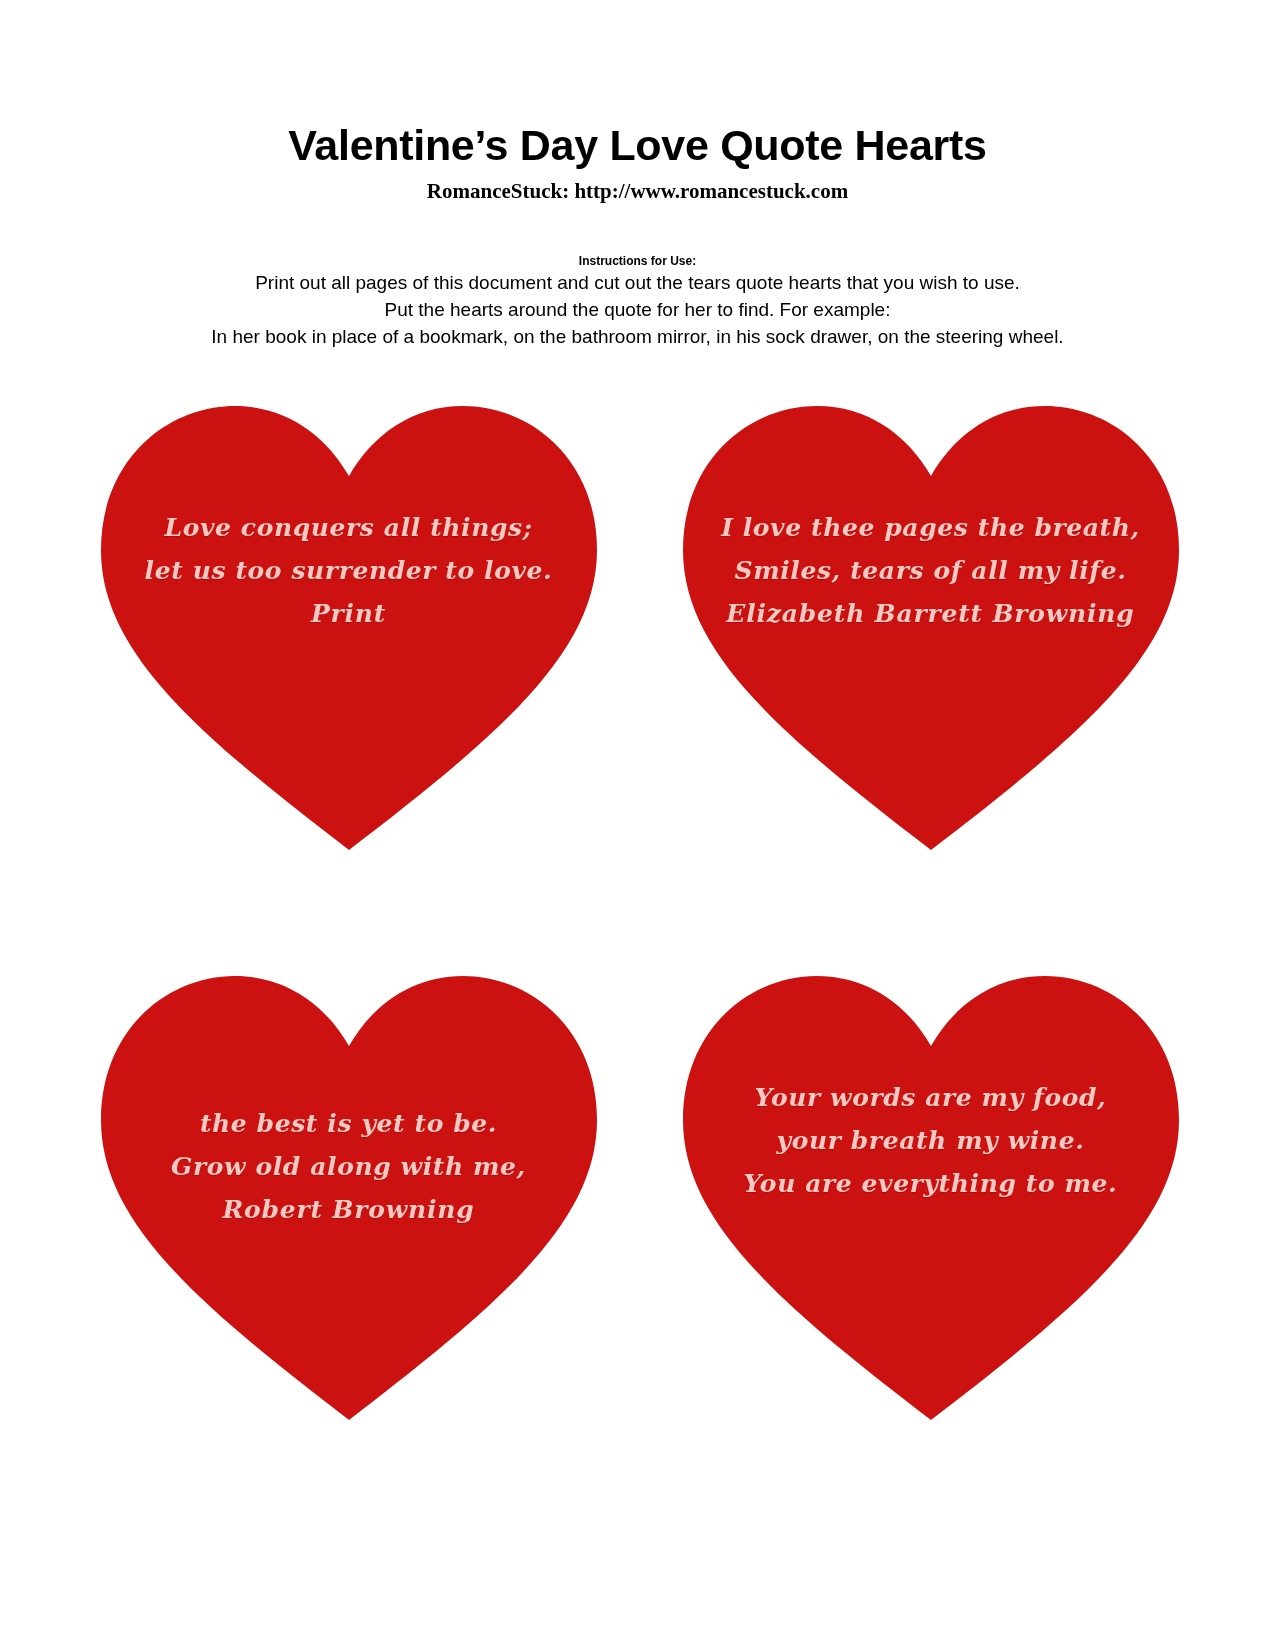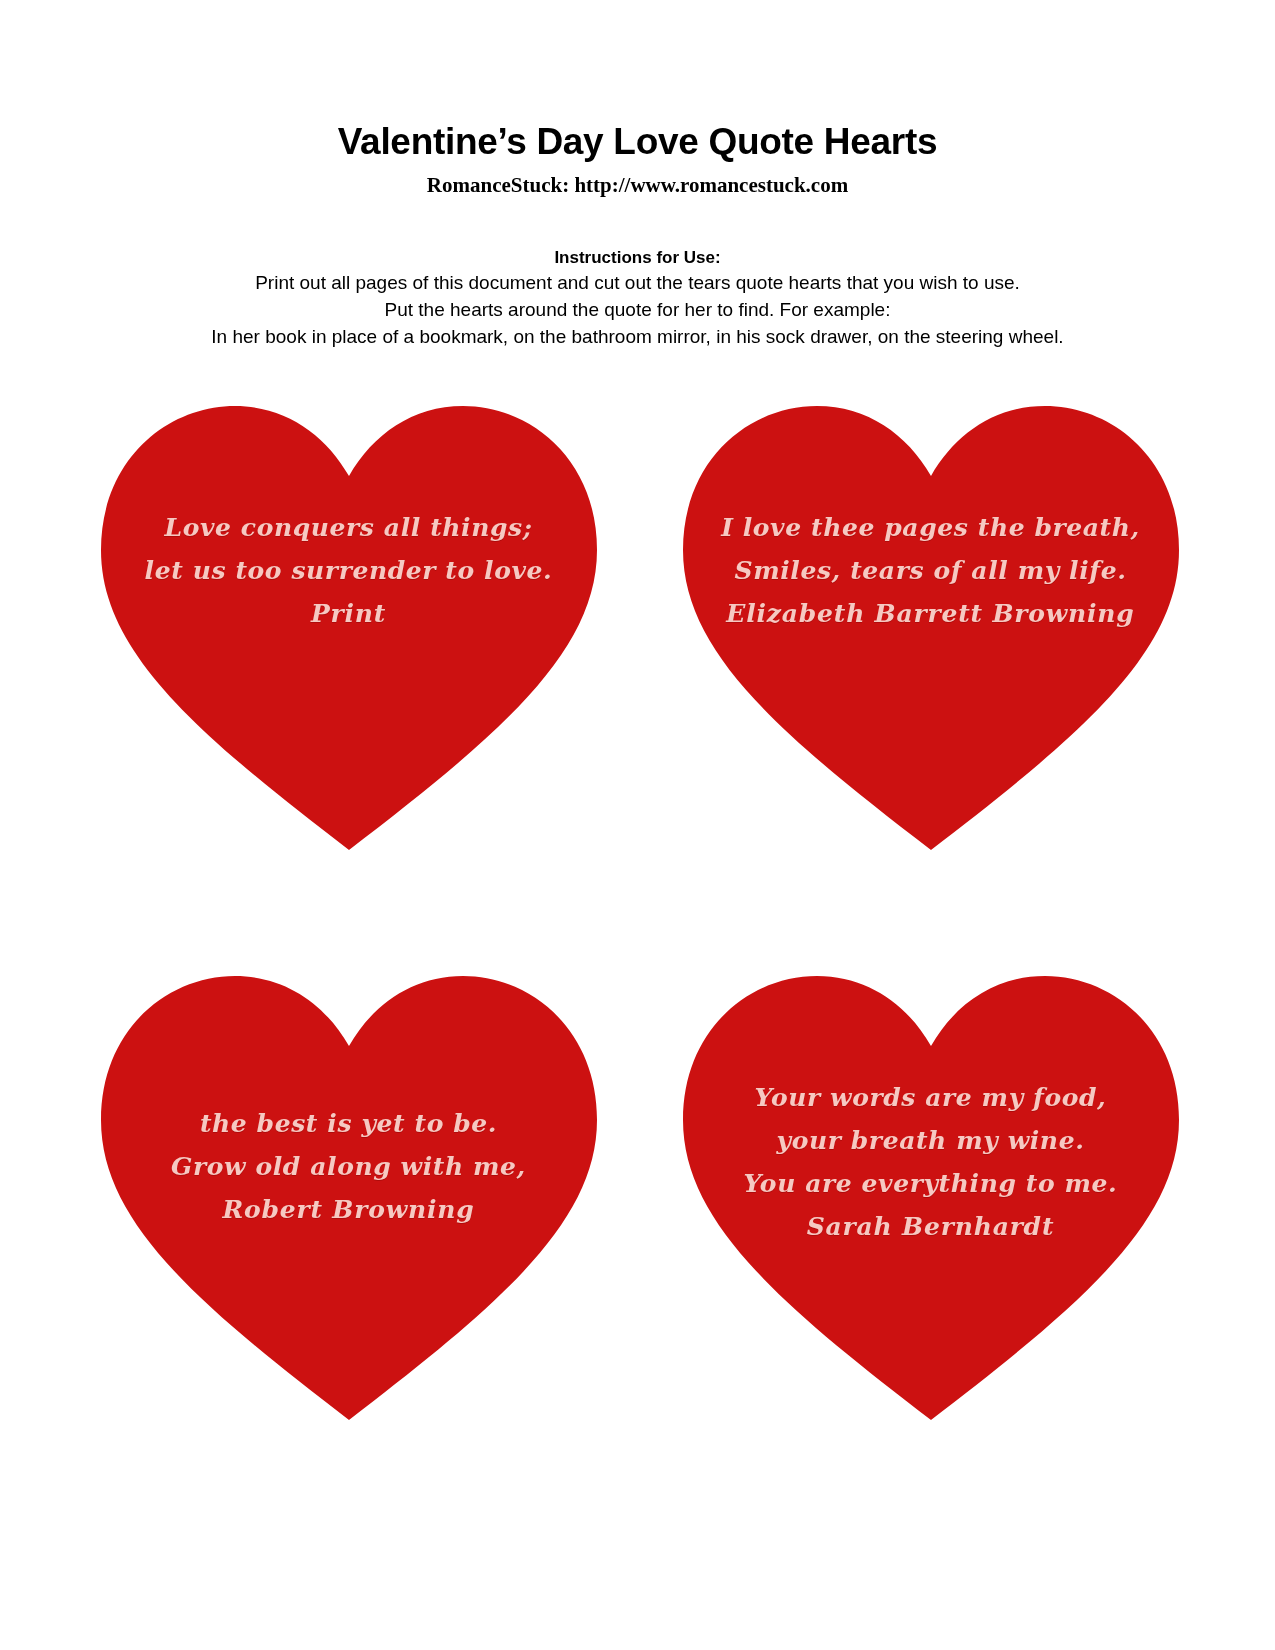--- a/index.html
+++ b/index.html
@@ -22,41 +22,41 @@
     position: relative;
     box-sizing: border-box;
   }
 
   .header {
     text-align: center;
     padding-top: 122px;
   }
 
   .title {
-    font-size: 37px;
+    font-size: 43px;
     font-weight: bold;
     letter-spacing: -0.3px;
     line-height: 1.1;
     margin: 0;
   }
 
   .subtitle {
     font-size: 21px;
     font-weight: bold;
     margin: 10px 0 9px 0;
     font-family: "Liberation Serif", serif;
   }
 
   .instructions {
     text-align: center;
     margin-top: 50px;
   }
 
   .instructions-heading {
-    font-size: 17px;
+    font-size: 12px;
     font-weight: bold;
     margin: 0 0 2px 0;
   }
 
   .instructions-line {
     font-size: 19px;
     line-height: 1.42;
     margin: 0;
   }
 
@@ -181,21 +181,20 @@
       </div>
 
       <div class="heart-cell">
         <svg class="heart-svg" viewBox="0 0 520 470" aria-hidden="true">
           <path d="M260 460 C 110 345, 12 262, 12 160 C 12 70, 78 16, 146 16 C 196 16, 236 44, 260 86 C 284 44, 324 16, 374 16 C 442 16, 508 70, 508 160 C 508 262, 410 345, 260 460 Z" fill="#CC1111"></path>
         </svg>
         <div class="quote-block pos-upper">
           <span class="quote-line">Your words are my food,</span>
           <span class="quote-line">your breath my wine.</span>
           <span class="quote-line">You are everything to me.</span>
-          <span class="quote-line author">Sarah Bernhardt</span>
         </div>
       </div>
 
     </div>
 
   </div>
 
 </div>
 
 </body></html>

